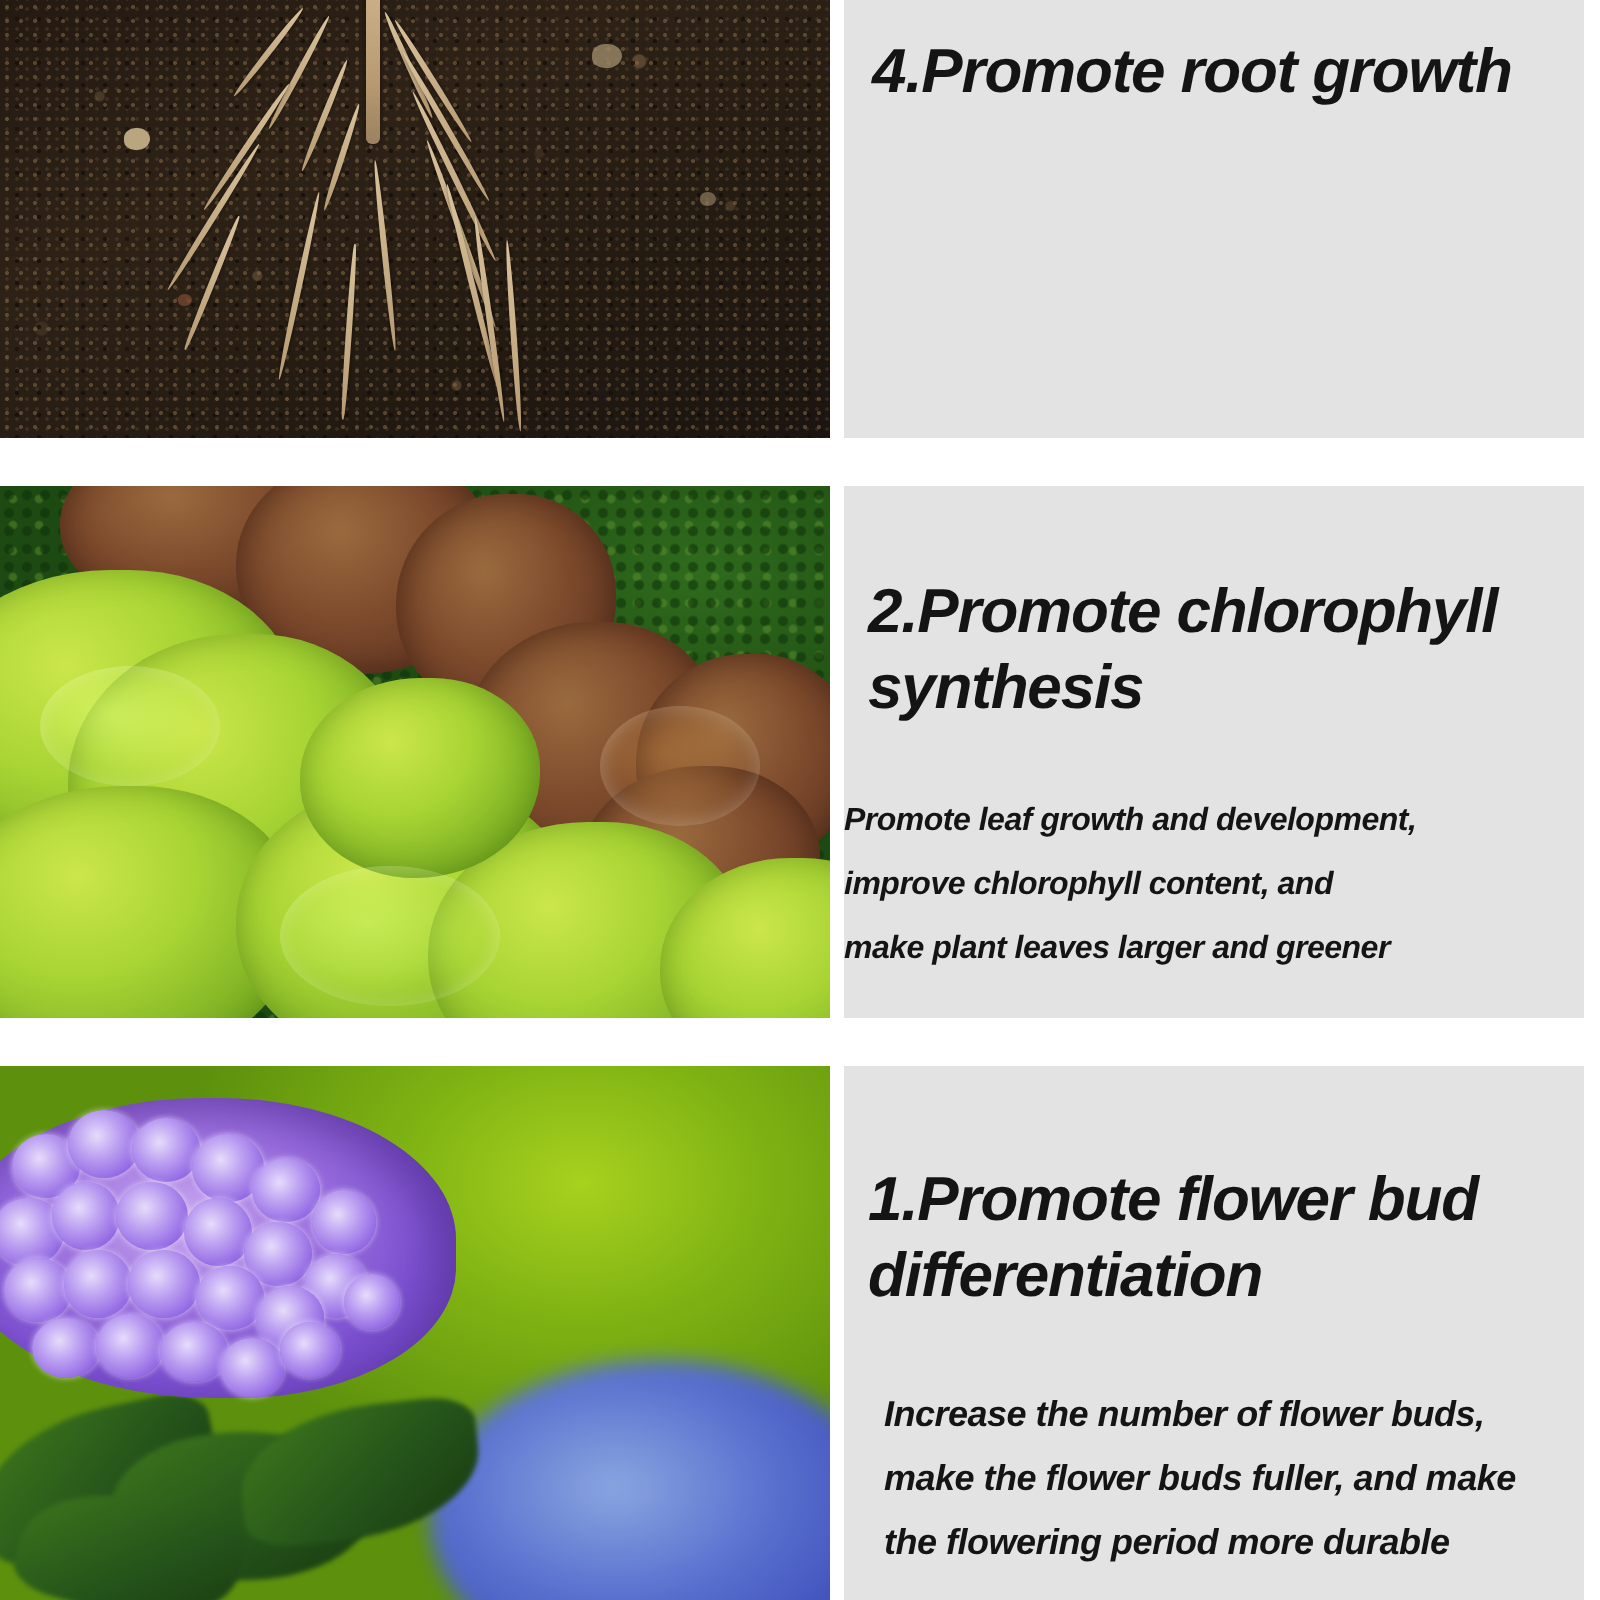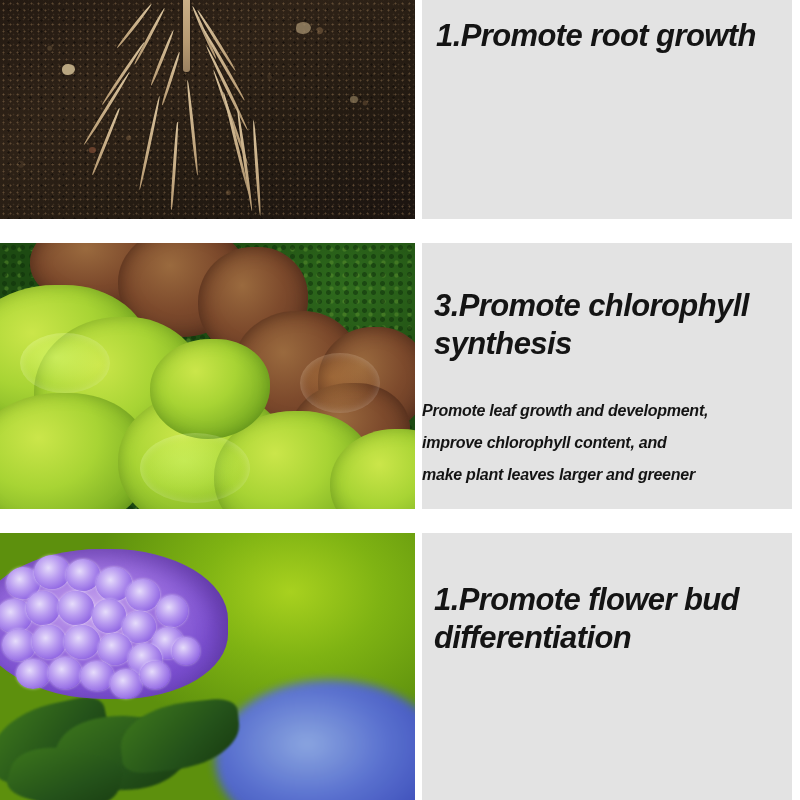--- a/index.html
+++ b/index.html
@@ -181,21 +181,21 @@
       <div class="root" style="left:212px;top:70px;width:3px;height:100px;transform:rotate(-20deg);"></div>
       <div class="root" style="left:222px;top:92px;width:3px;height:106px;transform:rotate(-14deg);"></div>
       <div class="root" style="left:236px;top:108px;width:3px;height:104px;transform:rotate(-8deg);"></div>
       <div class="root" style="left:252px;top:120px;width:3px;height:96px;transform:rotate(-4deg);"></div>
       <div class="root" style="left:186px;top:80px;width:3px;height:96px;transform:rotate(-6deg);"></div>
       <div class="root" style="left:176px;top:122px;width:2.5px;height:88px;transform:rotate(4deg);"></div>
       <div class="root" style="left:118px;top:108px;width:2.5px;height:72px;transform:rotate(22deg);"></div>
     </div>
 
     <div class="textpanel p1">
-      <div class="heading">1.Promote root growth</div>
+      <div class="heading">4.Promote root growth</div>
     </div>
   </div>
 
   <div class="panel panel-2">
 
     <div class="photo">
       <div class="layer let-bg"></div>
       <div class="layer let-dark"></div>
 
       <div class="blob red-lettuce" style="left:30px;top:-26px;width:140px;height:90px;"></div>
@@ -212,21 +212,21 @@
       <div class="blob green-lettuce" style="left:214px;top:168px;width:160px;height:132px;"></div>
       <div class="blob green-lettuce" style="left:330px;top:186px;width:130px;height:110px;"></div>
       <div class="blob green-lettuce" style="left:150px;top:96px;width:120px;height:100px;"></div>
 
       <div class="leaf-vein" style="left:20px;top:90px;width:90px;height:60px;background:radial-gradient(ellipse at 40% 40%,rgba(226,255,120,.55),transparent 70%);"></div>
       <div class="leaf-vein" style="left:140px;top:190px;width:110px;height:70px;background:radial-gradient(ellipse at 40% 40%,rgba(210,250,110,.45),transparent 70%);"></div>
       <div class="leaf-vein" style="left:300px;top:110px;width:80px;height:60px;background:radial-gradient(ellipse at 40% 40%,rgba(200,140,70,.40),transparent 70%);"></div>
     </div>
 
     <div class="textpanel p2">
-      <div class="heading">3.Promote chlorophyll
+      <div class="heading">2.Promote chlorophyll
 synthesis</div>
       <div class="body">Promote leaf growth and development,
 improve chlorophyll content, and
 make plant leaves larger and greener</div>
     </div>
   </div>
 
   <div class="panel panel-3">
 
     <div class="photo">
@@ -261,16 +261,19 @@
       <div class="floret" style="left:48px;top:124px;width:34px;height:32px;"></div>
       <div class="floret" style="left:80px;top:128px;width:34px;height:30px;"></div>
       <div class="floret" style="left:110px;top:136px;width:32px;height:30px;"></div>
       <div class="floret" style="left:140px;top:128px;width:30px;height:28px;"></div>
       <div class="floret" style="left:172px;top:104px;width:28px;height:28px;"></div>
     </div>
 
     <div class="textpanel p3">
       <div class="heading">1.Promote flower bud
 differentiation</div>
+      <div class="body">Increase the number of flower buds,
+make the flower buds fuller, and make
+the flowering period more durable</div>
     </div>
   </div>
 
 </div>
 
 </body></html>

